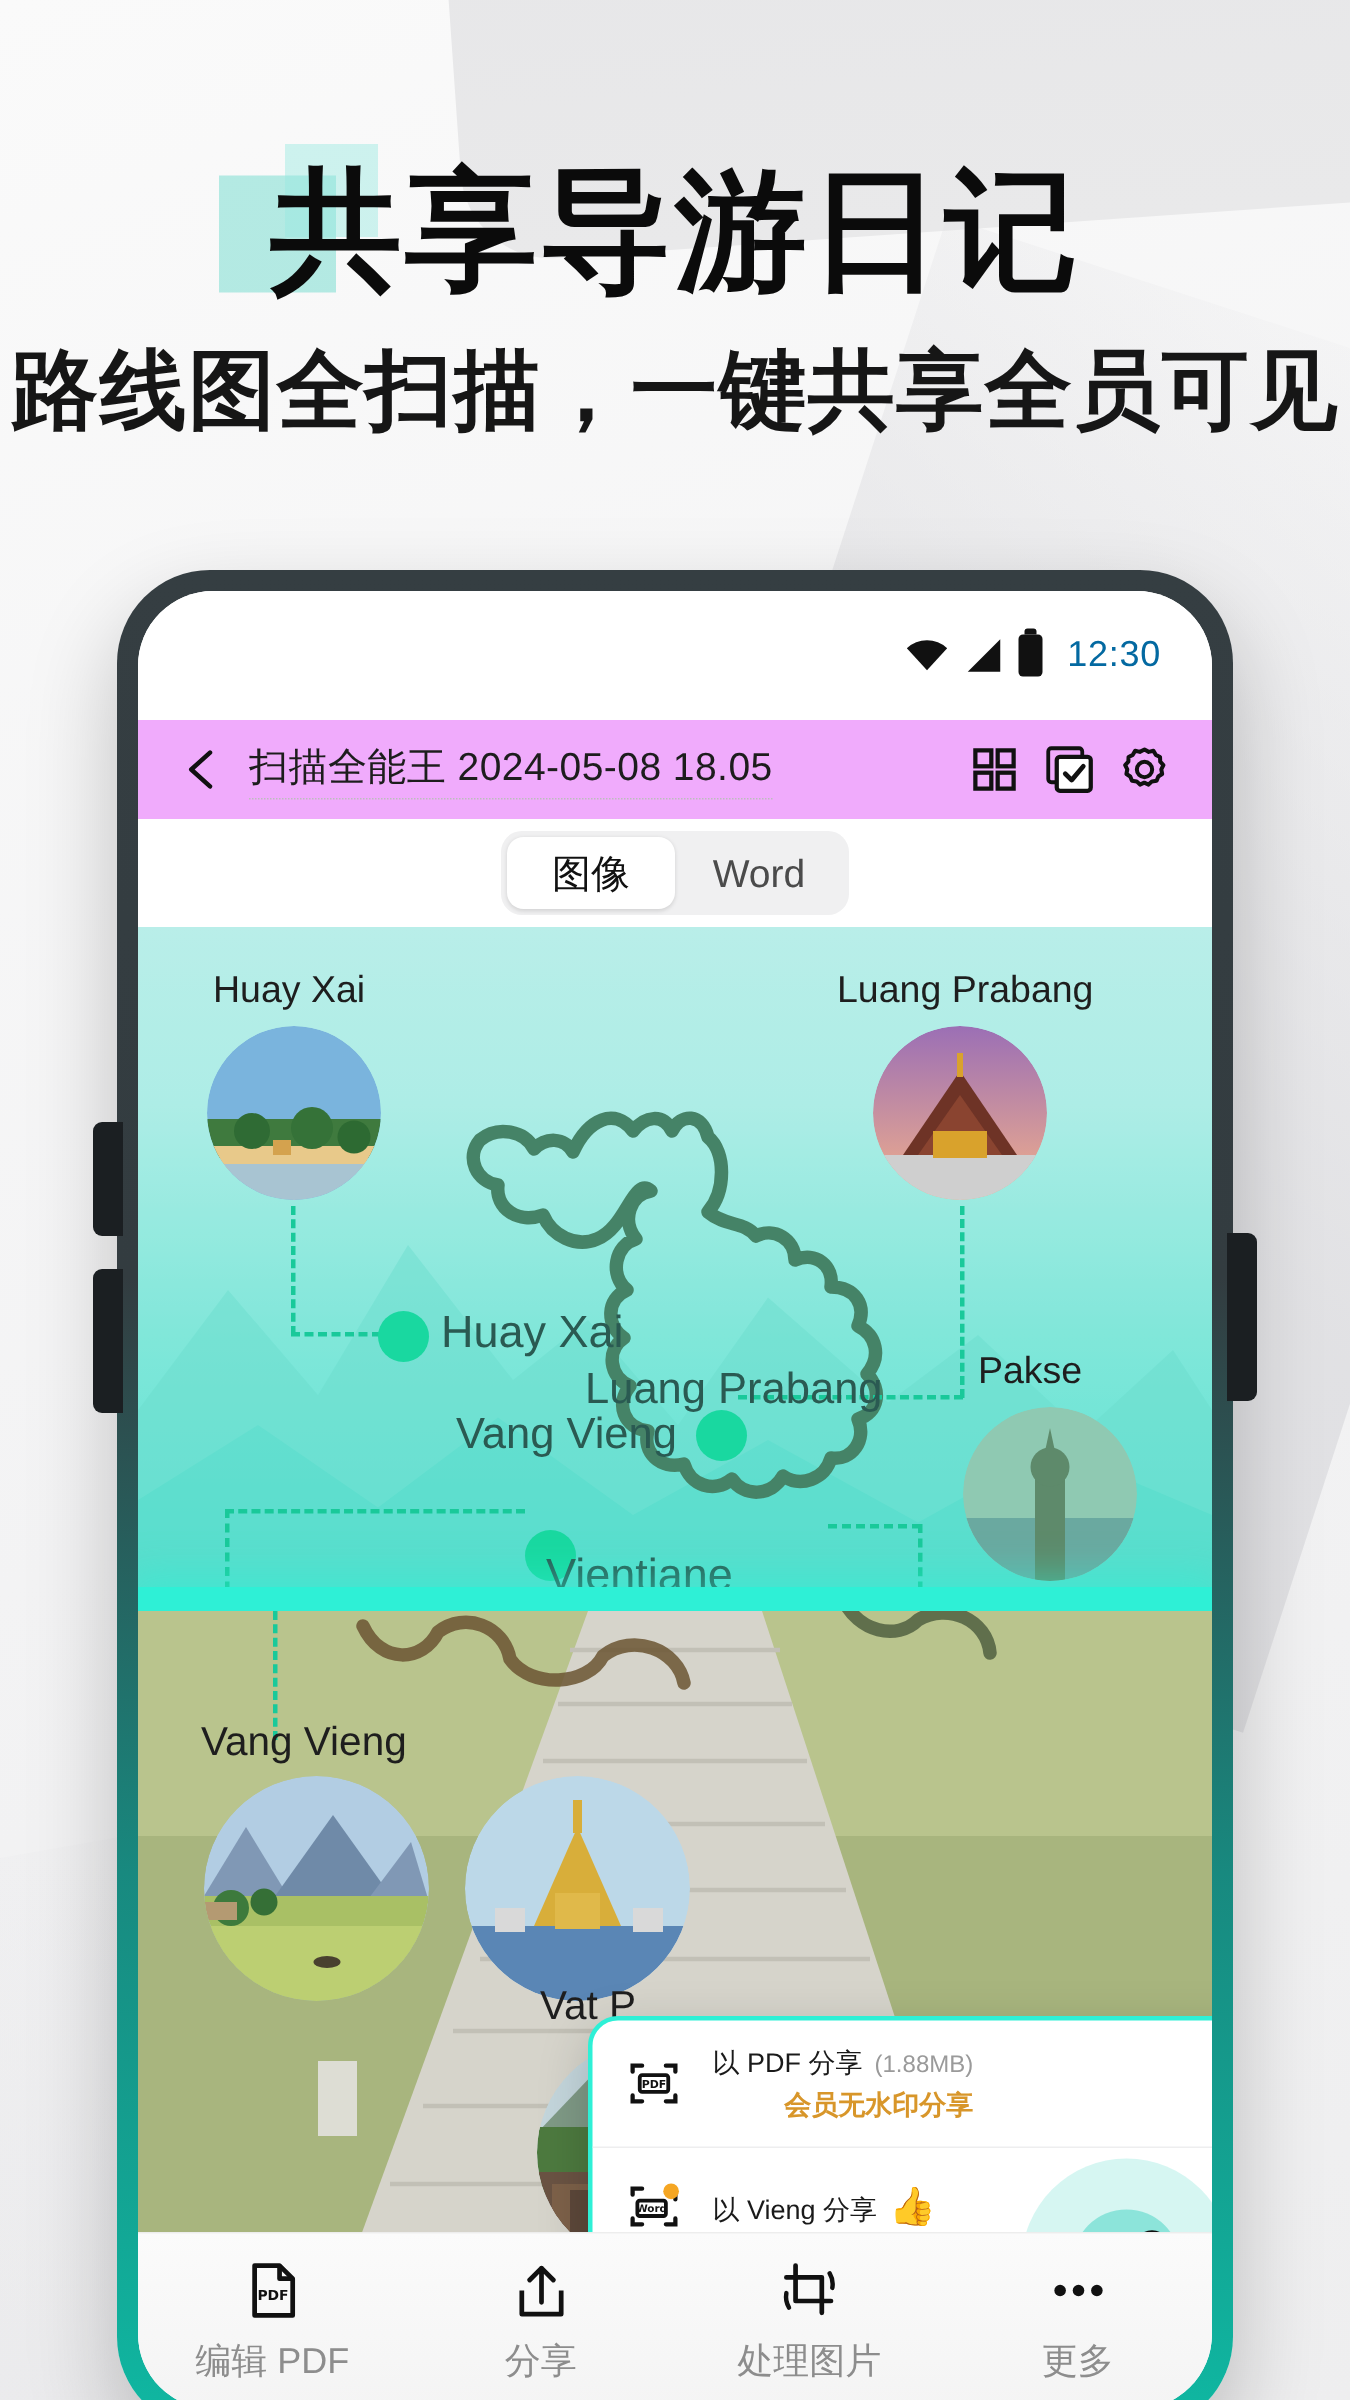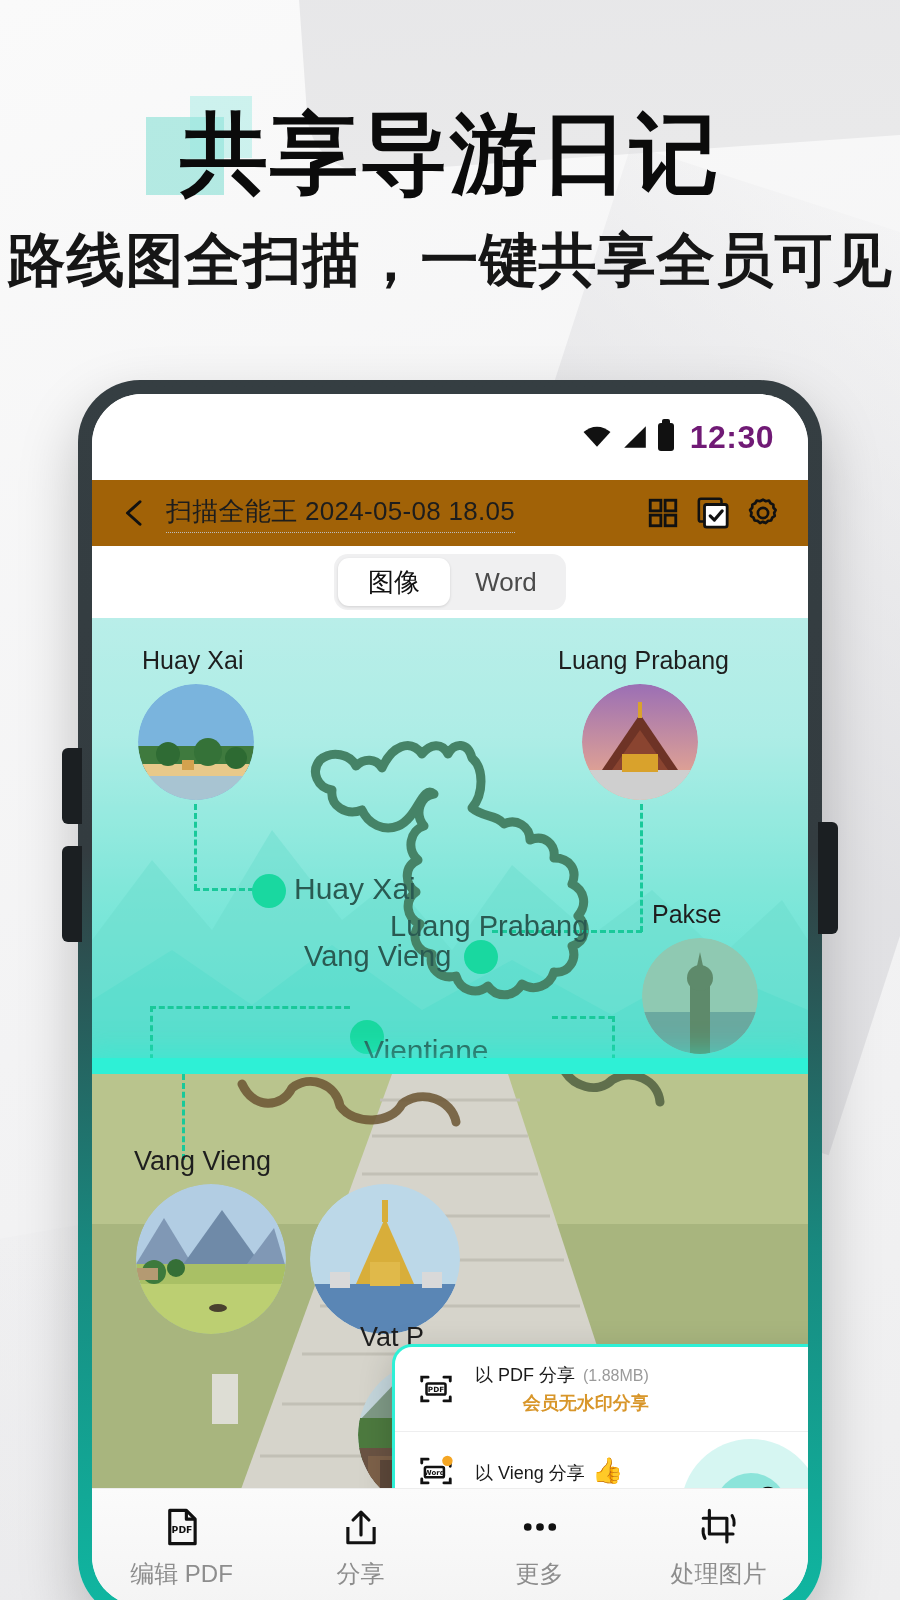--- a/index.html
+++ b/index.html
@@ -50,28 +50,28 @@
     position:relative;width:100%;height:100%;background:#fff;border-radius:50px;overflow:hidden;
   }
   .side-btn{position:absolute;background:#1b1f22;border-radius:5px;}
   .side-btn.l1{left:62px;top:748px;width:20px;height:76px;border-radius:6px 0 0 6px;}
   .side-btn.l2{left:62px;top:846px;width:20px;height:96px;border-radius:6px 0 0 6px;}
   .side-btn.r1{left:818px;top:822px;width:20px;height:112px;border-radius:0 6px 6px 0;}
 
   
   .statusbar{height:86px;display:flex;align-items:center;justify-content:flex-end;
     padding:0 34px 0 0;gap:10px;background:#fff;}
-  .sb-time{font-size:32px;color:#701a75;font-weight:700;letter-spacing:.5px;margin-left:6px;}
+  .sb-time{font-size:24px;color:#0369a1;font-weight:400;letter-spacing:.5px;margin-left:6px;}
   .wifi-ico{width:30px;height:22px;}
   .sig-ico{width:26px;height:24px;}
   .bat-ico{width:16px;height:28px;background:#111;border-radius:3px;position:relative;}
   .bat-ico:before{content:"";position:absolute;left:4px;top:-4px;width:8px;height:4px;background:#111;border-radius:2px 2px 0 0;}
 
   
-  .appbar{height:66px;display:flex;align-items:center;padding:0 28px;background:#a16207;gap:16px;}
+  .appbar{height:66px;display:flex;align-items:center;padding:0 28px;background:#f0abfc;gap:16px;}
   .back-chev{width:30px;height:30px;flex:0 0 auto;}
   .doc-title{font-size:26px;color:#1d1d1d;letter-spacing:.3px;
     border-bottom:1px dotted #bdbdbd;padding-bottom:3px;}
   .appbar-spacer{flex:1;}
   .appbar-ico{width:34px;height:34px;flex:0 0 auto;}
 
   
   .tabs-wrap{background:#fff;height:72px;display:flex;align-items:center;justify-content:center;}
   .segment{background:#f0f0f1;border-radius:14px;display:flex;padding:4px;height:56px;}
   .seg-item{min-width:112px;display:flex;align-items:center;justify-content:center;
@@ -450,36 +450,36 @@
       <div class="nav-item">
         <svg class="nav-ico" viewBox="0 0 24 24">
           <path d="M12 16.5 V3.5 M12 3.5 L7.5 8 M12 3.5 L16.5 8" stroke="#111" stroke-width="1.8" fill="none" stroke-linecap="round" stroke-linejoin="round"></path>
           <path d="M4.5 12 V21 H19.5 V12" stroke="#111" stroke-width="1.8" fill="none" stroke-linejoin="round"></path>
         </svg>
         <div class="nav-lbl">分享</div>
       </div>
 
       <div class="nav-item">
         <svg class="nav-ico" viewBox="0 0 24 24">
-          <circle cx="5" cy="12" r="2.2" fill="#111"></circle>
-          <circle cx="12" cy="12" r="2.2" fill="#111"></circle>
-          <circle cx="19" cy="12" r="2.2" fill="#111"></circle>
-        </svg>
-        <div class="nav-lbl">更多</div>
-      </div>
-
-      <div class="nav-item">
-        <svg class="nav-ico" viewBox="0 0 24 24">
           <path d="M6.5 2.5 V16 H20" stroke="#111" stroke-width="1.8" fill="none" stroke-linecap="round" stroke-linejoin="round"></path>
           <path d="M3 7 H16.5 V20.5" stroke="#111" stroke-width="1.8" fill="none" stroke-linecap="round" stroke-linejoin="round"></path>
           <path d="M19.5 5.5 A8 8 0 0 1 20.5 11" stroke="#111" stroke-width="1.7" fill="none" stroke-linecap="round"></path>
           <path d="M4 18.5 A8 8 0 0 1 3 13" stroke="#111" stroke-width="1.7" fill="none" stroke-linecap="round"></path>
         </svg>
         <div class="nav-lbl">处理图片</div>
       </div>
+
+      <div class="nav-item">
+        <svg class="nav-ico" viewBox="0 0 24 24">
+          <circle cx="5" cy="12" r="2.2" fill="#111"></circle>
+          <circle cx="12" cy="12" r="2.2" fill="#111"></circle>
+          <circle cx="19" cy="12" r="2.2" fill="#111"></circle>
+        </svg>
+        <div class="nav-lbl">更多</div>
+      </div>
     </div>
 
   </div>
 </div>
 
 <div class="side-btn l1"></div>
 <div class="side-btn l2"></div>
 <div class="side-btn r1"></div>
 
 </body></html>

